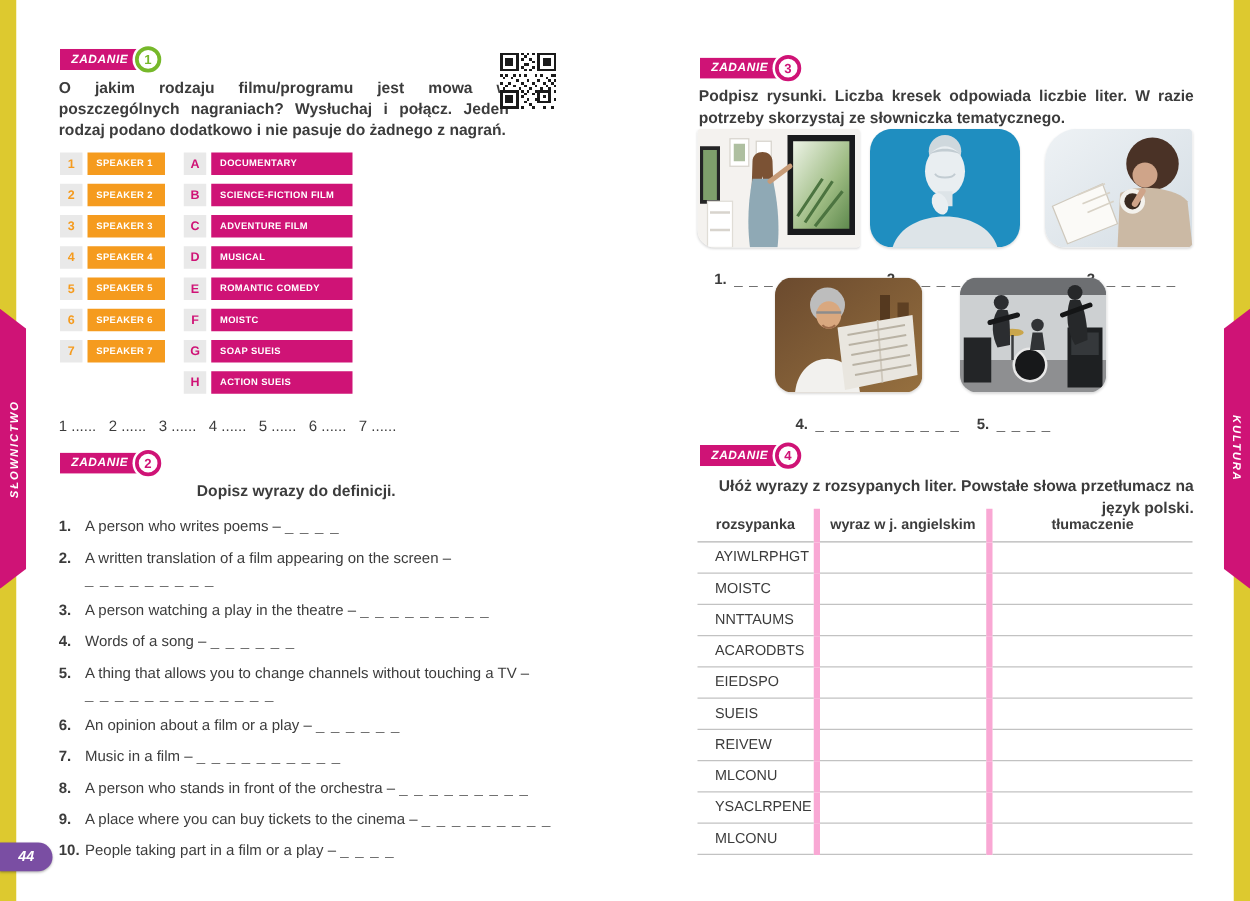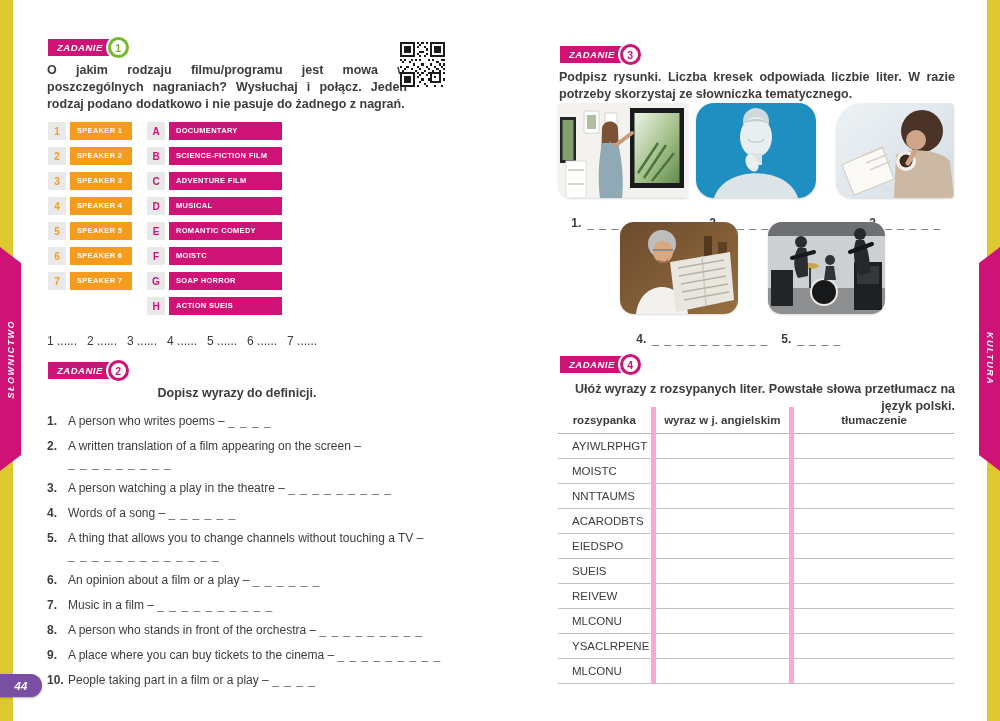--- a/index.html
+++ b/index.html
@@ -168,21 +168,21 @@
         <div class="mrow">
           <span class="numbox magenta">E</span>
           <span class="mbar magenta">ROMANTIC COMEDY</span>
         </div>
         <div class="mrow">
           <span class="numbox magenta">F</span>
           <span class="mbar magenta">MOISTC</span>
         </div>
         <div class="mrow">
           <span class="numbox magenta">G</span>
-          <span class="mbar magenta">SOAP HORROR</span>
+          <span class="mbar magenta">SOAP SUEIS</span>
         </div>
         <div class="mrow">
           <span class="numbox magenta">H</span>
           <span class="mbar magenta">ACTION SUEIS</span>
         </div>
       </div>
   </div>
 
   <div class="answer-line">1 ......   2 ......   3 ......   4 ......   5 ......   6 ......   7 ......</div>
 

